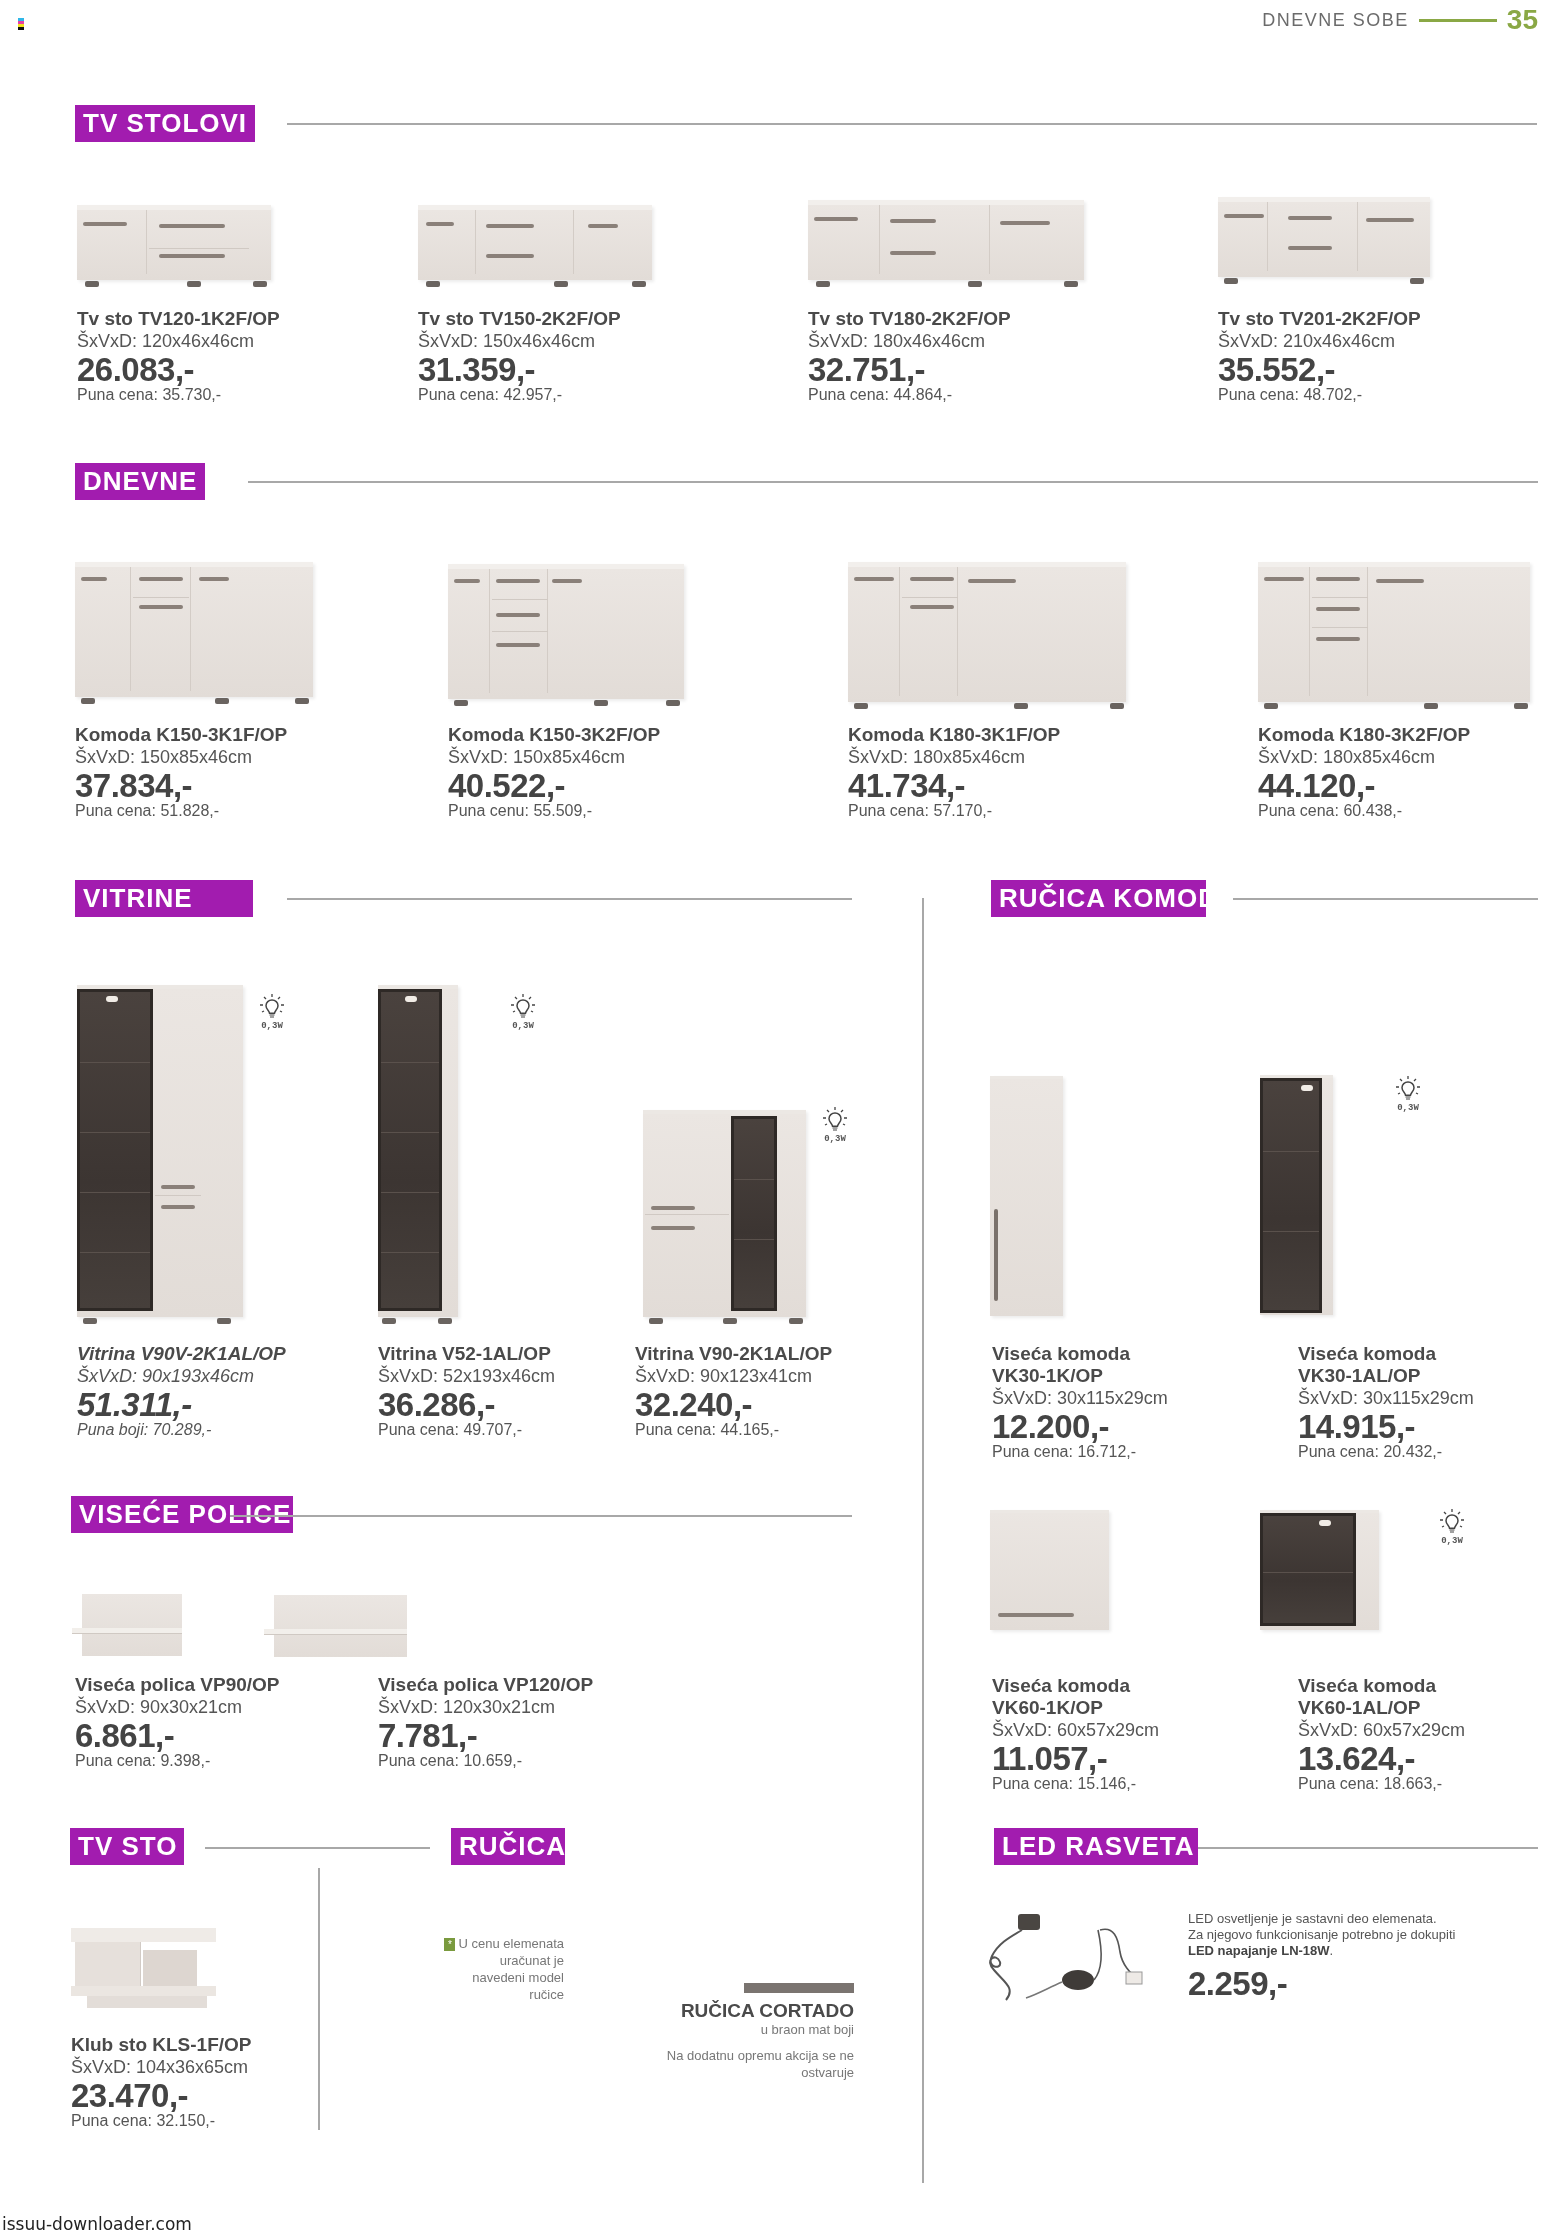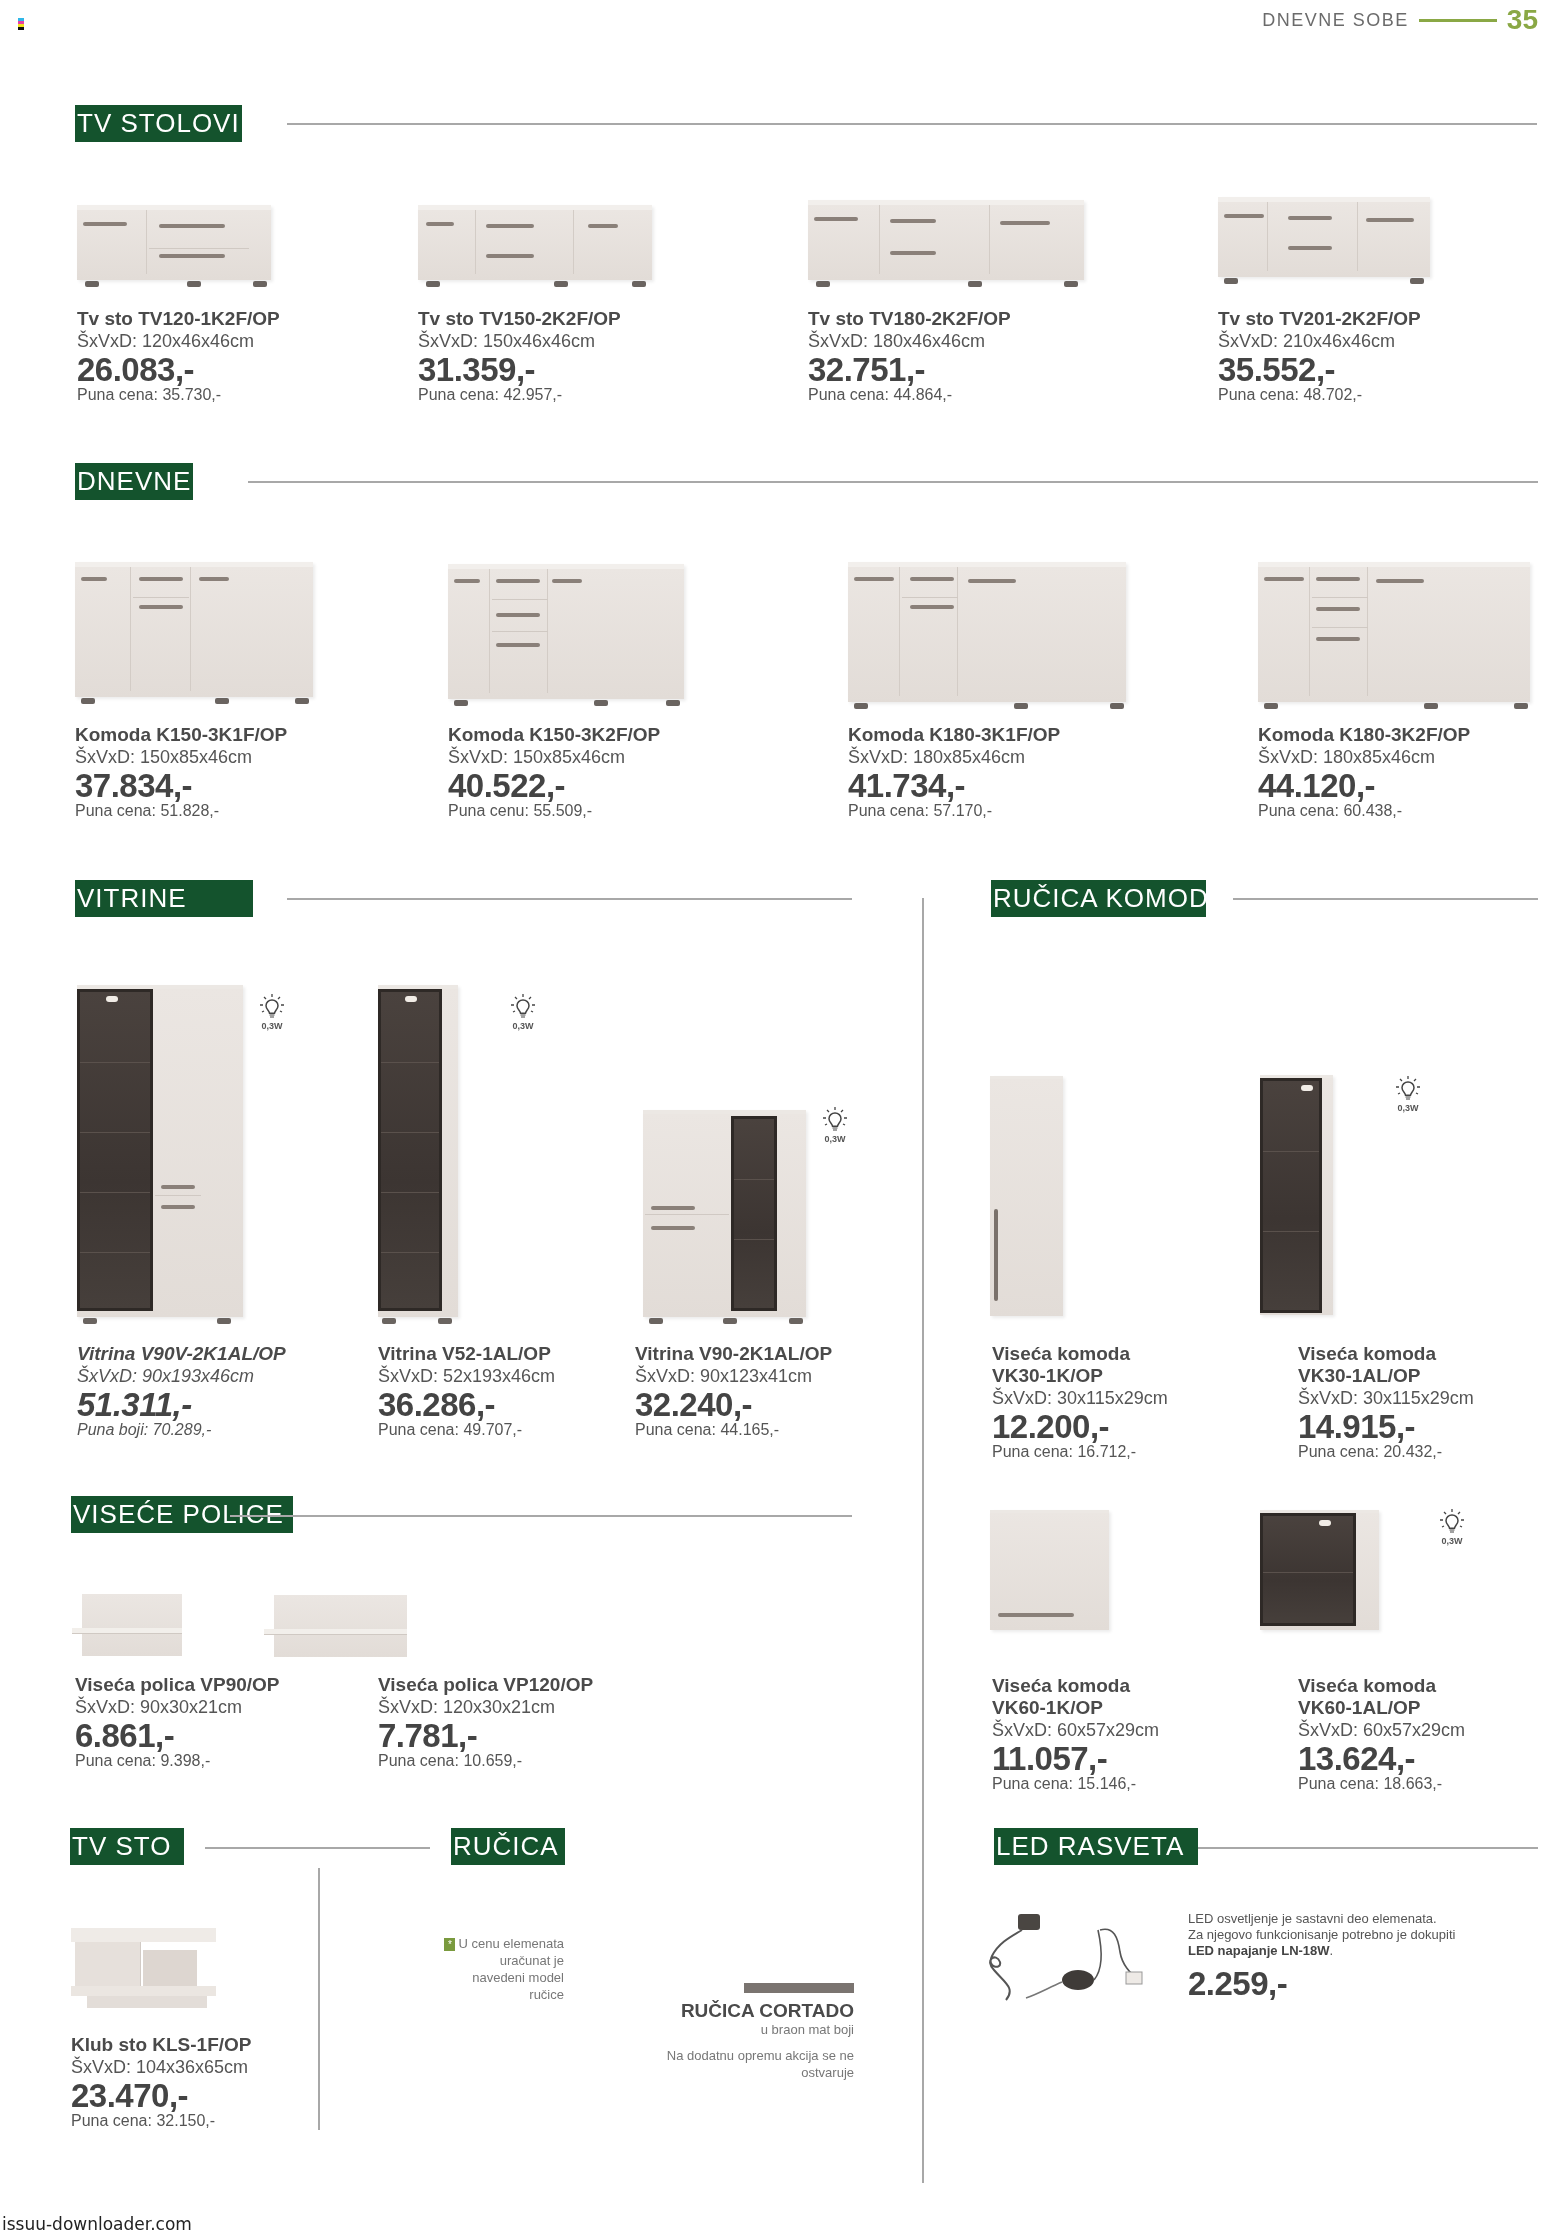--- a/index.html
+++ b/index.html
@@ -9,21 +9,21 @@
 
   
   .cmyk { left: 18px; top: 18px; width: 6px; }
   .cmyk span { display: block; width: 6px; height: 3px; }
   .page-header { right: 12px; top: 4px; display: flex; align-items: center; gap: 10px; }
   .page-header .section-name { font-size: 18px; letter-spacing: 1.5px; color: #6b6b6b; }
   .page-header .rule { width: 78px; height: 3px; background: #8aa845; }
   .page-header .page-num { font-size: 28px; font-weight: bold; color: #8aa845; }
 
   
-  .sec-label { background: #14532d; color: #ffffff; font-size: 26px; font-weight: normal; letter-spacing: 1px; padding: 3px 2px; height: 37px; line-height: 31px; white-space: nowrap; }
+  .sec-label { background: #a21caf; color: #ffffff; font-size: 26px; font-weight: bold; letter-spacing: 1px; padding: 3px 8px; height: 37px; line-height: 31px; white-space: nowrap; }
   .sec-line { height: 2px; background: #a8a8a8; }
   .vdiv { width: 2px; background: #a8a8a8; }
 
   
   .p-name { font-size: 19px; font-weight: bold; color: #4a4a4a; line-height: 22px; white-space: nowrap; }
   .p-dims { font-size: 18px; color: #555; line-height: 22px; white-space: nowrap; }
   .p-price { font-size: 33px; font-weight: bold; color: #444; line-height: 36px; letter-spacing: -0.5px; white-space: nowrap; }
   .p-full { font-size: 16px; color: #555; line-height: 14px; white-space: nowrap; }
 
   
@@ -31,21 +31,21 @@
   .furn .panel { position: absolute; top: 0; bottom: 6px; border-right: 1px solid #d3ccc6; }
   .furn .handle { position: absolute; height: 4px; background: #8a8079; border-radius: 2px; }
   .furn .hline { position: absolute; height: 1px; background: #d0c9c3; }
   .furn .foot { position: absolute; bottom: -7px; width: 14px; height: 6px; background: #6a6460; border-radius: 2px; }
   .glass { position: absolute; background: linear-gradient(180deg, #4a423e 0%, #3c3532 60%, #463f3b 100%); border: 3px solid #2e2926; }
   .glass .shelf { position: absolute; left: 0; right: 0; height: 1px; background: #5a514c; }
   .glass .light { position: absolute; top: 4px; width: 12px; height: 6px; background: #f1ece6; border-radius: 3px; }
 
   .bulb { width: 40px; text-align: center; }
   .bulb .bulb-svg { width: 28px; height: 28px; display: block; margin: 0 auto; }
-  .bulb .watt { font-size: 9px; color: #555; font-weight: bold; display: block; }
+  .bulb .watt { font-size: 9px; color: #555; font-weight: bold; display: block; font-family: Liberation Mono, monospace; }
 
   
   .rucica-note { font-size: 13px; color: #777; text-align: right; line-height: 17px; }
   .green-star { display: inline-block; width: 11px; height: 13px; background: #7a9a3e; color: #fff; font-size: 10px; line-height: 13px; text-align: center; vertical-align: middle; margin-right: 3px; }
   .rucica-bar { height: 10px; background: #7a7470; }
   .rucica-title { font-size: 19px; font-weight: bold; color: #4a4a4a; text-align: right; }
   .rucica-sub { font-size: 13px; color: #777; text-align: right; }
 
   .led-desc { font-size: 13px; color: #555; line-height: 16px; }
   .led-desc b { color: #444; }

